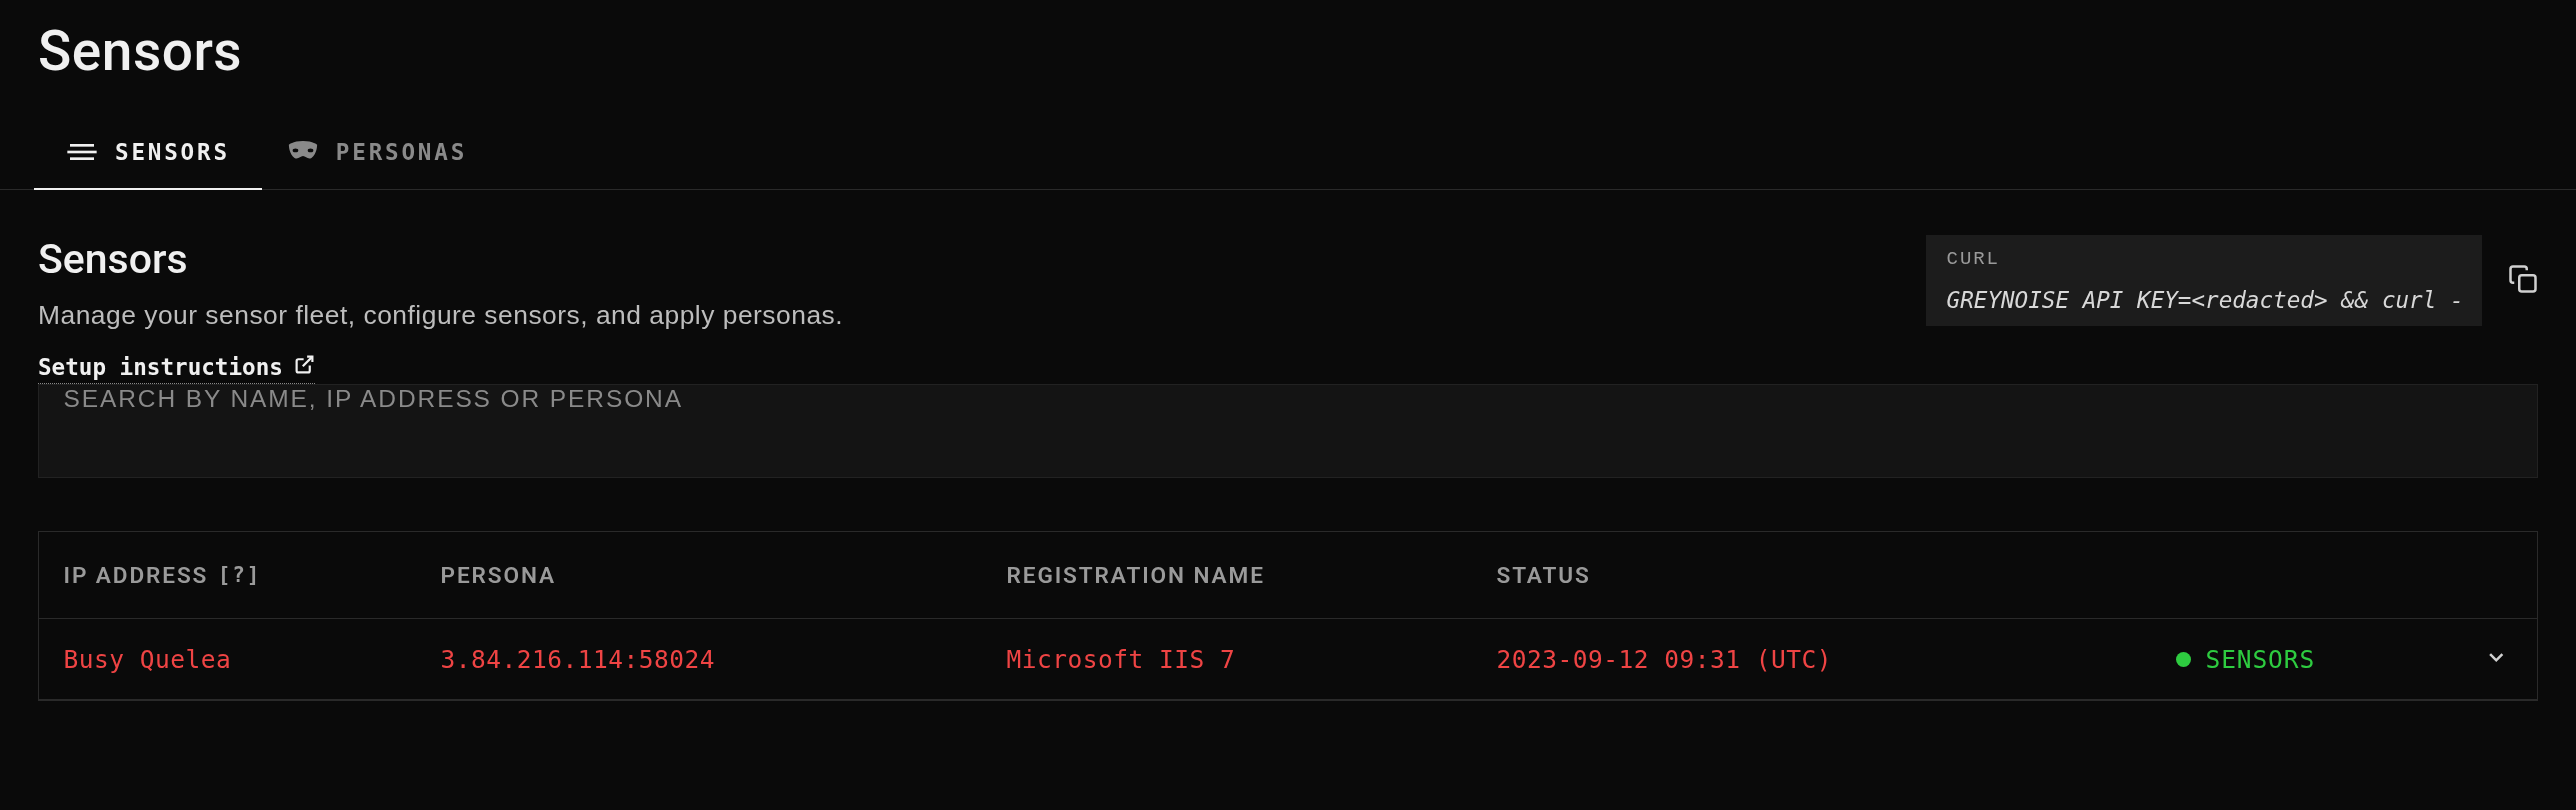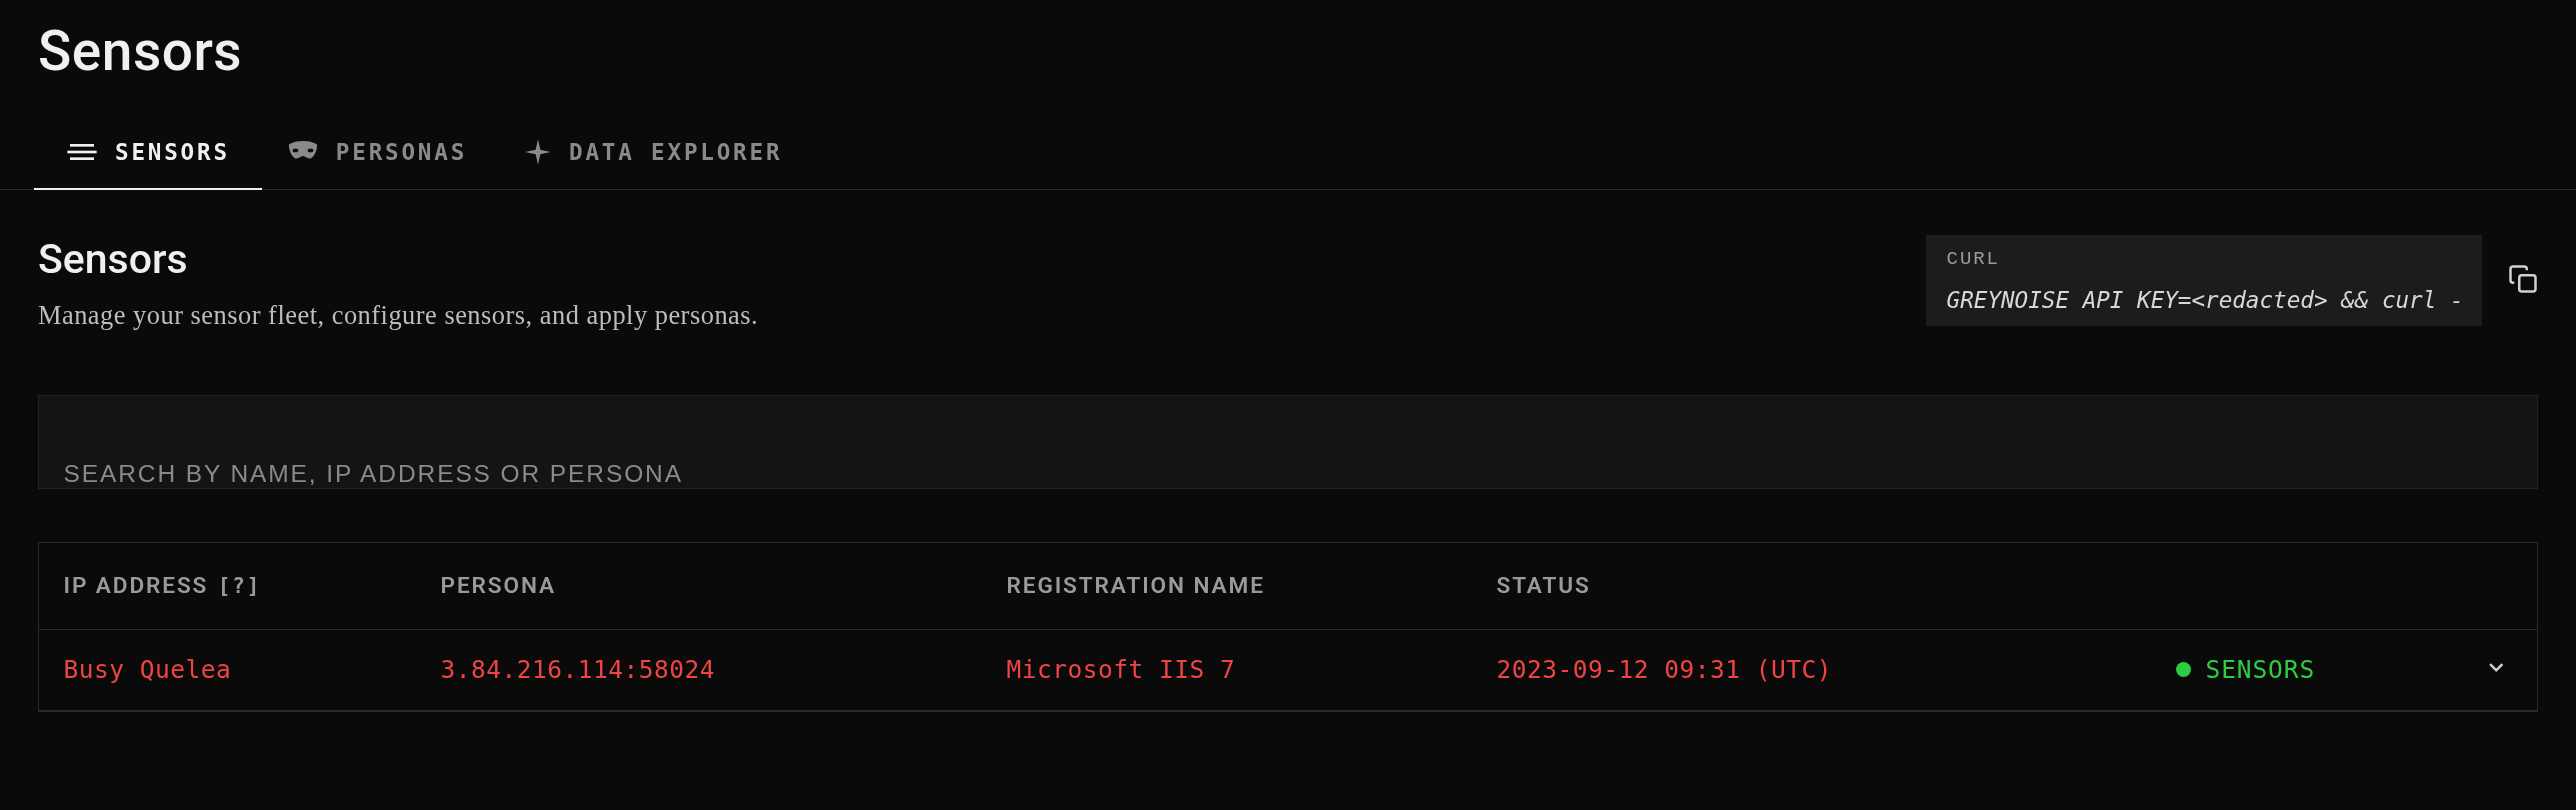--- a/index.html
+++ b/index.html
@@ -63,21 +63,21 @@
     margin-top: 45px;
   }
   .section-left { max-width: 1792px; }
   .section-heading {
     font-size: 41px;
     font-weight: 500;
     color: #f0f0f0;
     margin-bottom: 17px;
   }
   .section-desc {
-    font-family: Liberation Serif, serif;
+    font-family: Liberation Sans, sans-serif;
     font-size: 26.4px;
     color: #bdbdbd;
     letter-spacing: 0.5px;
     margin-bottom: 22.6px;
   }
   .setup-link {
     display: inline-flex;
     align-items: center;
     gap: 11.3px;
     font-family: "Menlo","Consolas",monospace;
@@ -110,26 +110,25 @@
     font-family: "Menlo","Consolas",monospace;
     font-size: 22.6px;
     color: #d8d8d8;
     white-space: nowrap;
     overflow: hidden;
     text-overflow: clip;
     font-style: italic;
   }
   .copy-btn { cursor:pointer; color:#d0d0d0; }
   .search-box {
-    margin-top: 41px;
     background: #141414;
     border: 0.9px solid #222;
     height: 94px;
     display:flex;
-    align-items:flex-end;
+    align-items:flex-start;
     padding: 0 24.5px;
   }
   .search-box input {
     width:100%;
     background: transparent;
     border: none;
     outline: none;
     font-size: 24.5px;
     letter-spacing: 1.9px;
     color: #e0e0e0;
@@ -207,34 +206,36 @@
       <span>SENSORS</span>
     </div>
     <div class="tab">
       <span>
         <svg width="32" height="22.6" viewBox="0 0 34 24" fill="currentColor">
           <path d="M2 4 C2 4 6 0 17 0 C28 0 32 4 32 4 C32 4 32 14 26 18 C22 20 20 16 17 16 C14 16 12 20 8 18 C2 14 2 4 2 4 Z M9 8 A3 2 0 1 0 9 12 A3 2 0 1 0 9 8 M25 8 A3 2 0 1 0 25 12 A3 2 0 1 0 25 8" fill-rule="evenodd"></path>
         </svg>
       </span>
       <span>PERSONAS</span>
     </div>
-    <div class="tab">
-      <span>
-        <svg width="28" height="28" viewBox="0 0 24 24" fill="currentColor">
-          <polygon points="12,1 14,10 23,12 14,14 12,23 10,14 1,12 10,10"></polygon>
-        </svg>
-      </span>
-      <span>DATA EXPLORER</span>
-    </div>
   </div>
 
   <div class="section">
     <div class="section-left">
       <h2 class="section-heading">Sensors</h2>
       <p class="section-desc">Manage your sensor fleet, configure sensors, and apply personas.</p>
+      <a class="setup-link">
+        <span>Setup instructions</span>
+        <span>
+          <svg width="21" height="21" viewBox="0 0 24 24" fill="none" stroke="currentColor" stroke-width="2.5">
+            <path d="M18 13v6a2 2 0 0 1-2 2H5a2 2 0 0 1-2-2V8a2 2 0 0 1 2-2h6"></path>
+            <polyline points="15 3 21 3 21 9"></polyline>
+              <line x1="10" y1="14" x2="21" y2="3"></line>
+          </svg>
+        </span>
+      </a>
     </div>
     <div class="curl-wrap">
       <div class="curl-box">
         <div class="curl-label">CURL</div>
         <div class="curl-cmd">GREYNOISE_API_KEY=&lt;redacted&gt; &amp;&amp; curl -</div>
       </div>
       <div class="copy-btn">
         <span>
           <svg width="30" height="30" viewBox="0 0 24 24" fill="none" stroke="currentColor" stroke-width="2">
             <rect x="9" y="9" width="13" height="13" rx="2"></rect>

